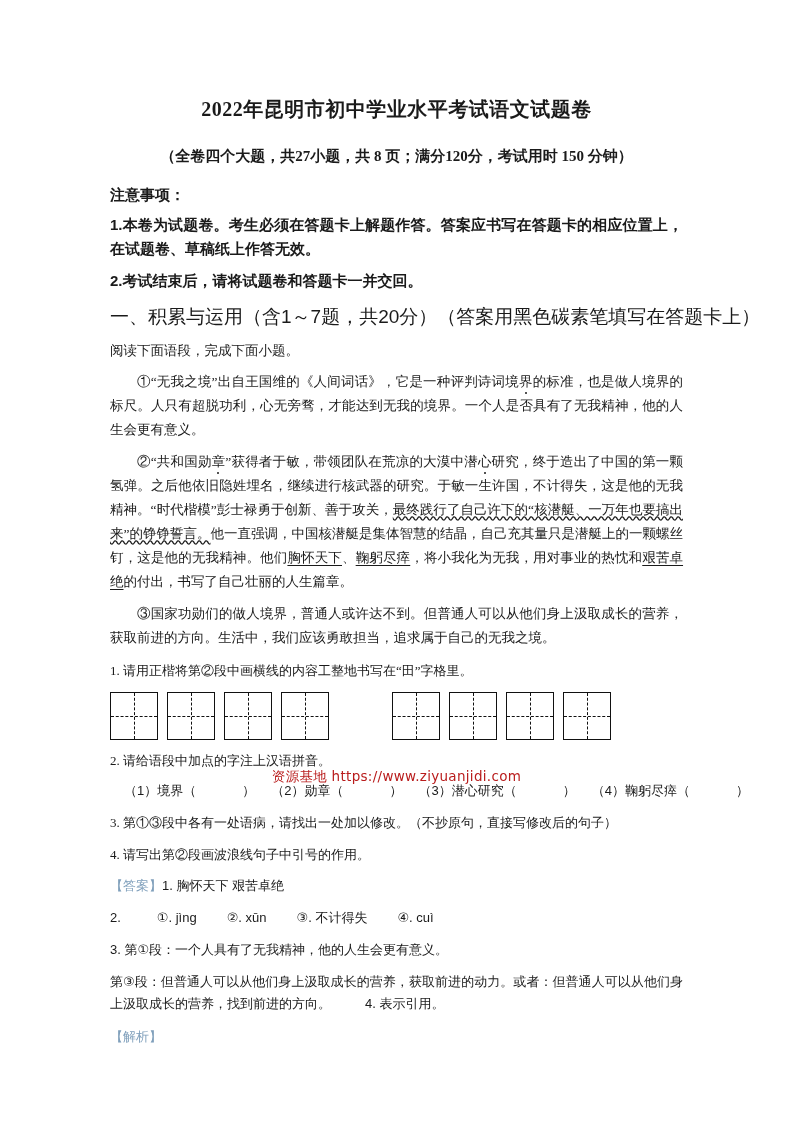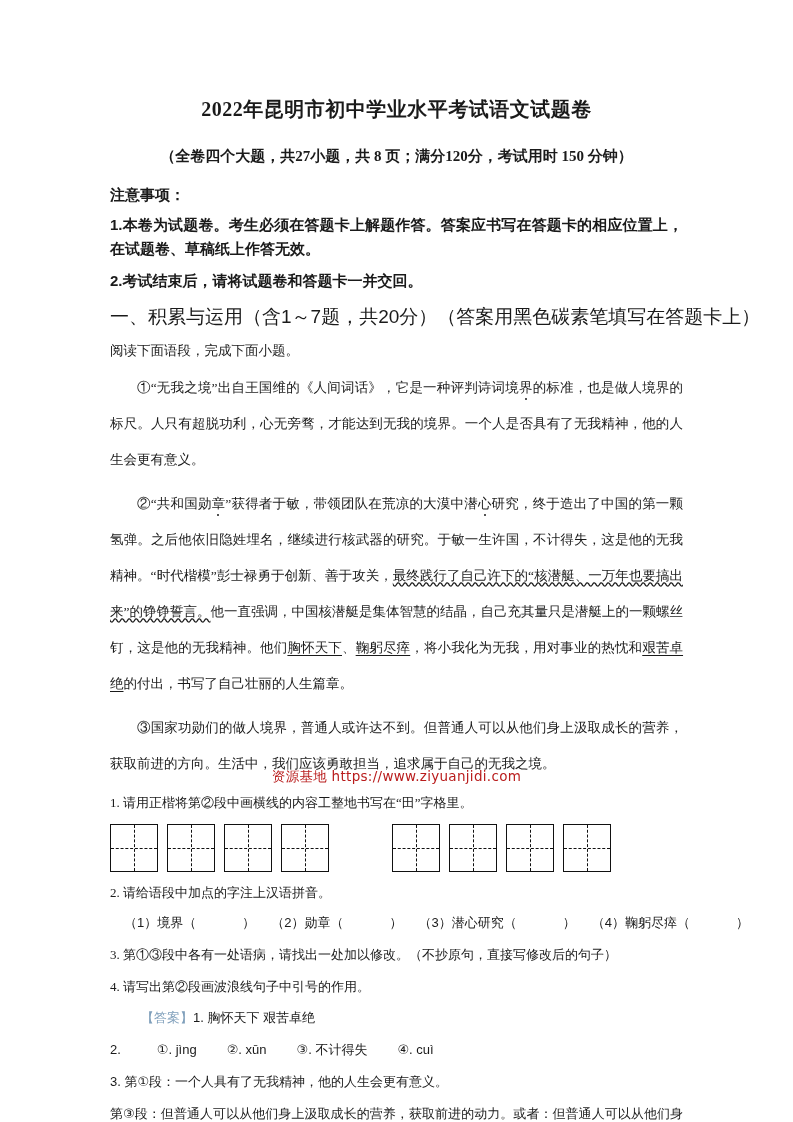--- a/index.html
+++ b/index.html
@@ -75,21 +75,21 @@
   .lead-line {
     font-size: 13.5px;
     margin: 0;
     padding-top: 9px;
     line-height: 1.5;
   }
   .passage {
     font-size: 13.5px;
     margin: 0;
     padding-top: 8px;
-    line-height: 36px;
+    line-height: 24px;
     text-indent: 2em;
     text-align: justify;
     text-justify: inter-ideograph;
   }
   .u-solid {
     text-decoration: underline;
     text-underline-offset: 3px;
     margin-top: 12px;
   }
   .u-wavy {
@@ -180,21 +180,20 @@
   .ans-block {
     font-size: 13px;
     margin: 0;
     padding-top: 10px;
     line-height: 1.7;
     text-align: justify;
     font-family: "Liberation Sans", "DejaVu Sans", sans-serif;
   }
   .tag {
     color: #7f9fbb;
-    margin-left: 31px;
   }
   .ans-pinyin .sp1 { display:inline-block; width: 36px; }
   .ans-pinyin .sp2 { display:inline-block; width: 30px; }
   .ans-inline-gap { display:inline-block; width: 34px; }
 
   
   .footer {
     position: absolute;
     left: 0;
     right: 0;

